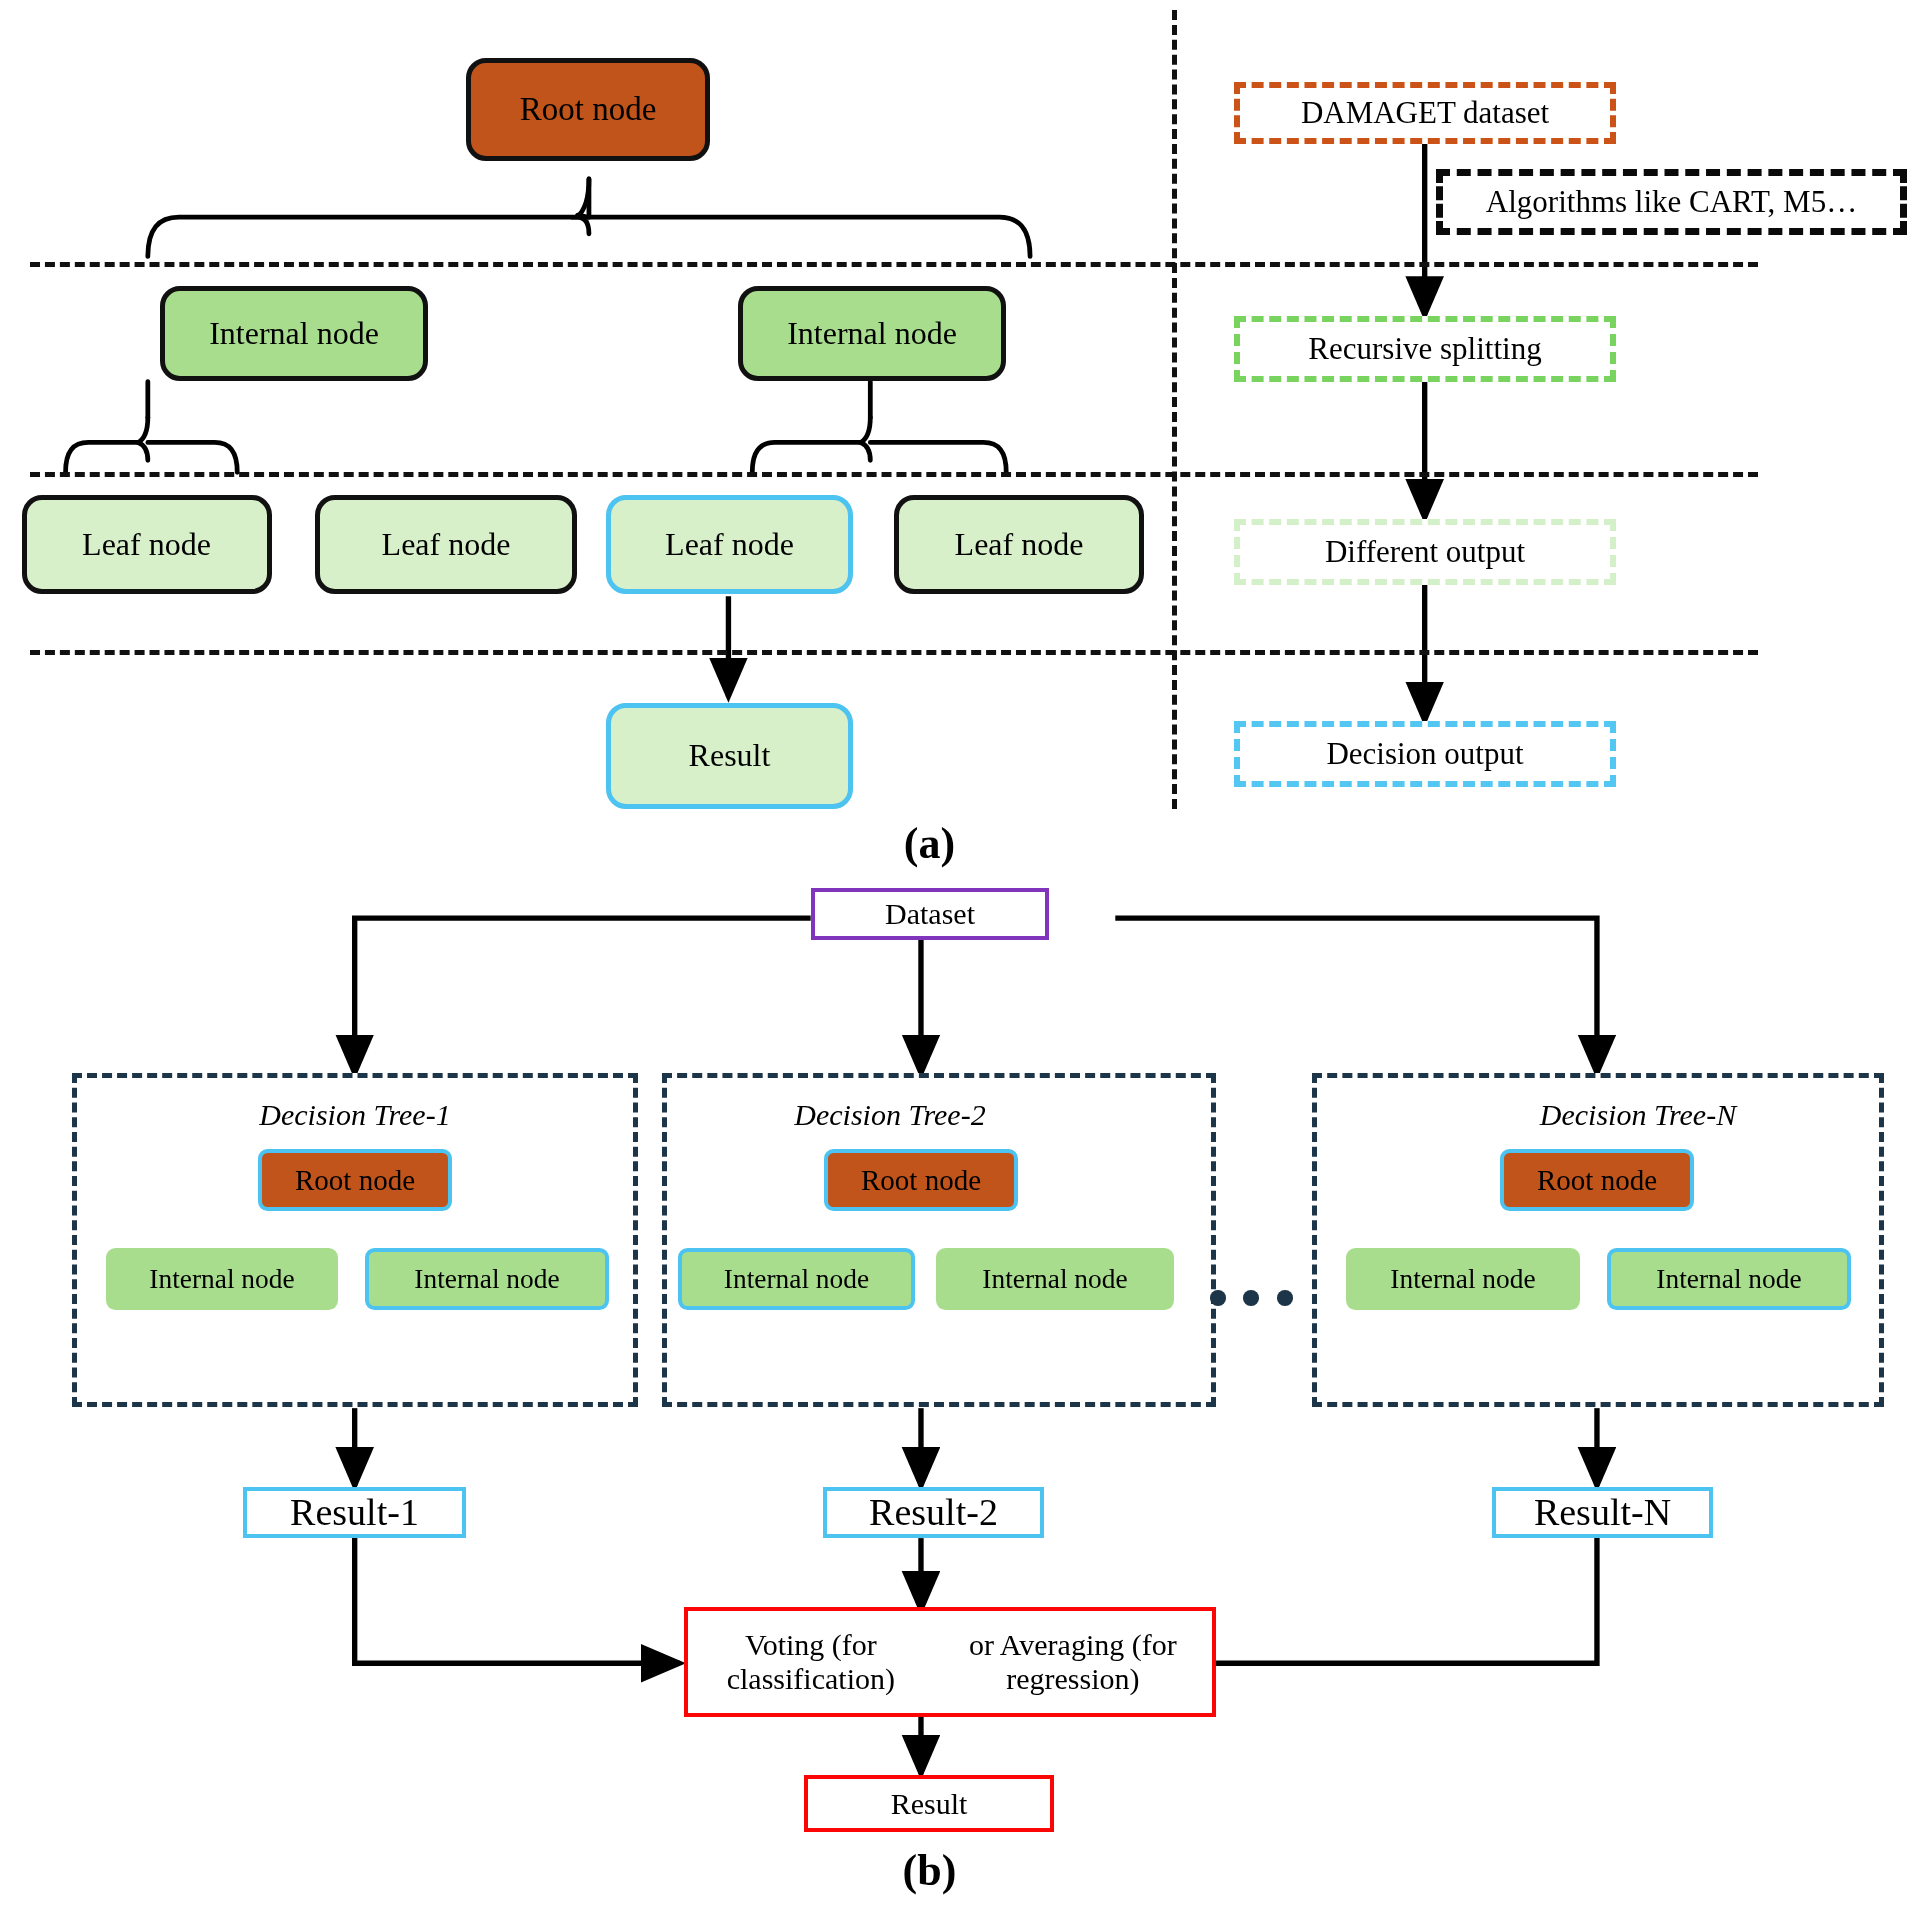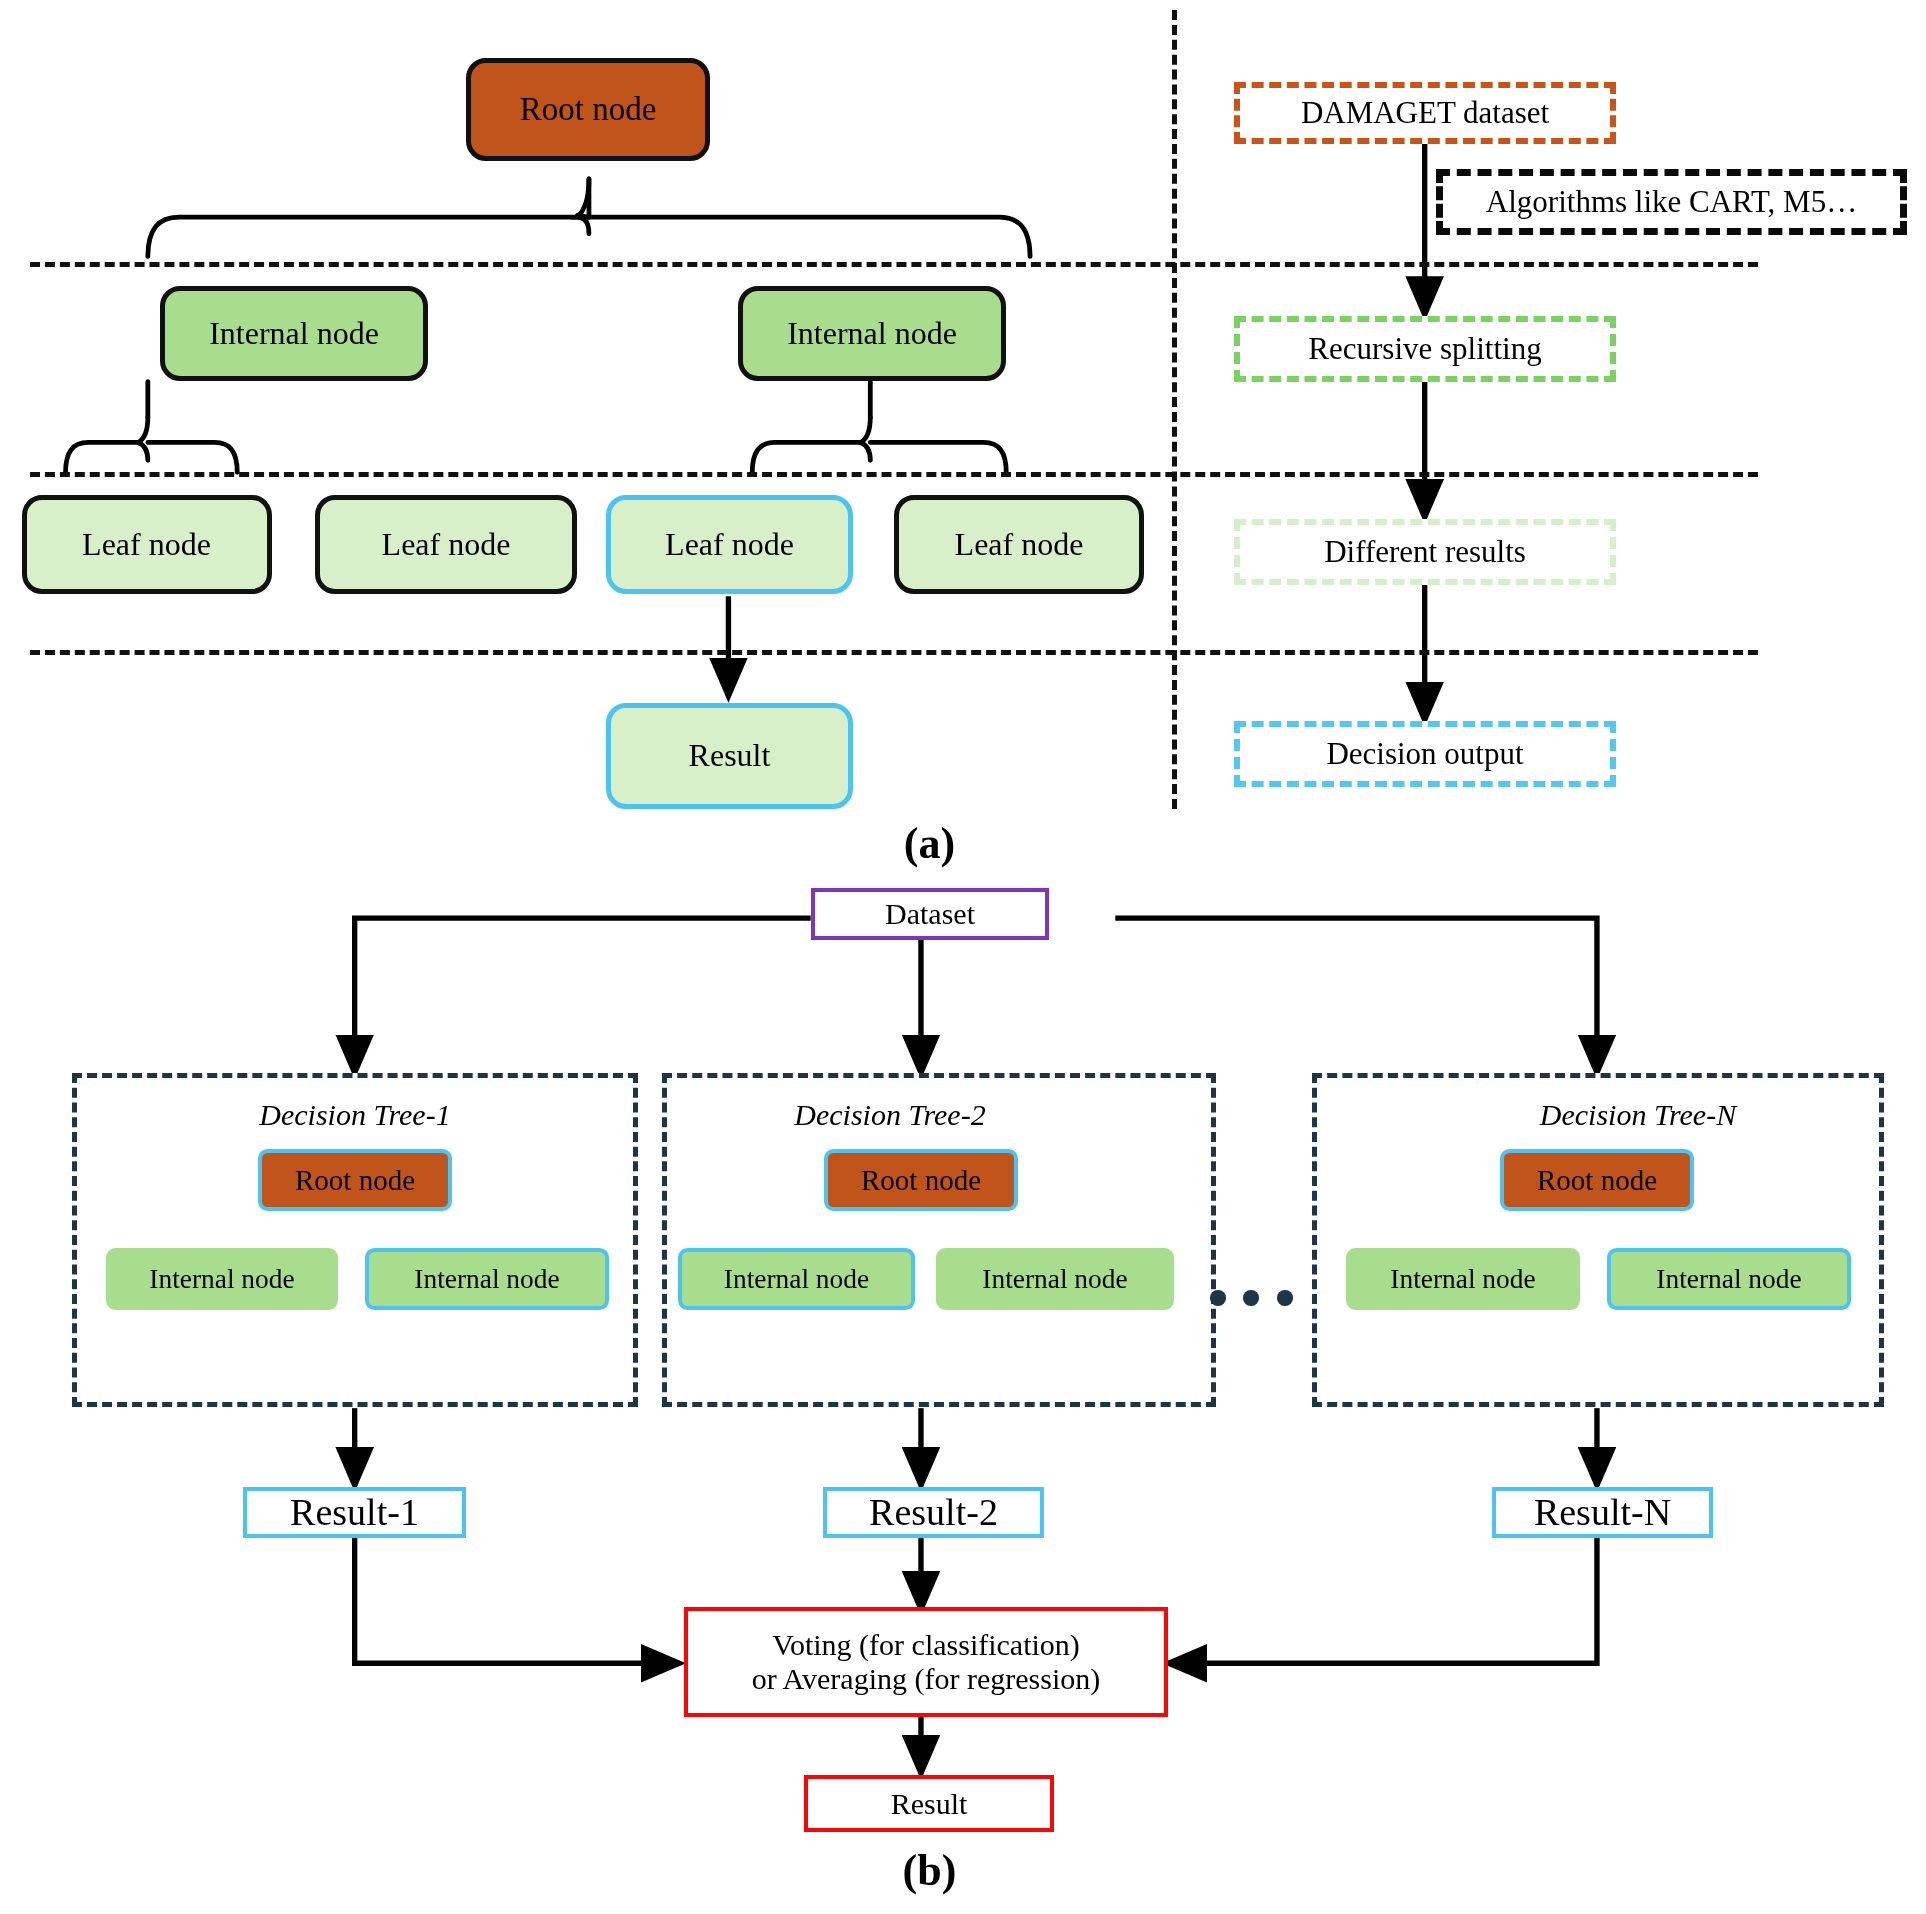--- a/index.html
+++ b/index.html
@@ -161,21 +161,21 @@
 
   <div class="abs dbox black ctr" style="left:1436px;top:169px;width:471px;height:66px;">
     <span>Algorithms like CART, M5…</span>
   </div>
 
   <div class="abs dbox green ctr" style="left:1234px;top:316px;width:382px;height:66px;">
     <span>Recursive splitting</span>
   </div>
 
   <div class="abs dbox palegreen ctr" style="left:1234px;top:519px;width:382px;height:66px;">
-    <span>Different results</span>
+    <span>Different output</span>
   </div>
 
   <div class="abs dbox cyan ctr" style="left:1234px;top:721px;width:382px;height:66px;">
     <span>Decision output</span>
   </div>
 
   <div class="abs panel-label ctr" style="left:876px;top:817px;width:107px;height:54px;">
     <span>(a)</span>
   </div>
 
@@ -234,21 +234,21 @@
   <div class="abs b-res ctr" style="left:243px;top:1487px;width:223px;height:51px;">
     <span>Result-1</span>
   </div>
   <div class="abs b-res ctr" style="left:823px;top:1487px;width:221px;height:51px;">
     <span>Result-2</span>
   </div>
   <div class="abs b-res ctr" style="left:1492px;top:1487px;width:221px;height:51px;">
     <span>Result-N</span>
   </div>
 
-  <div class="abs b-vote ctr" style="left:684px;top:1607px;width:484px;height:110px;flex-direction:column;">
+  <div class="abs b-vote ctr" style="left:684px;top:1607px;width:532px;height:110px;flex-direction:row;">
     <span>Voting (for classification)</span>
     <span>or Averaging (for regression)</span>
   </div>
 
   <div class="abs b-final ctr" style="left:804px;top:1775px;width:250px;height:57px;">
     <span>Result</span>
   </div>
 
   <div class="abs panel-label ctr" style="left:876px;top:1844px;width:107px;height:54px;">
     <span>(b)</span>

